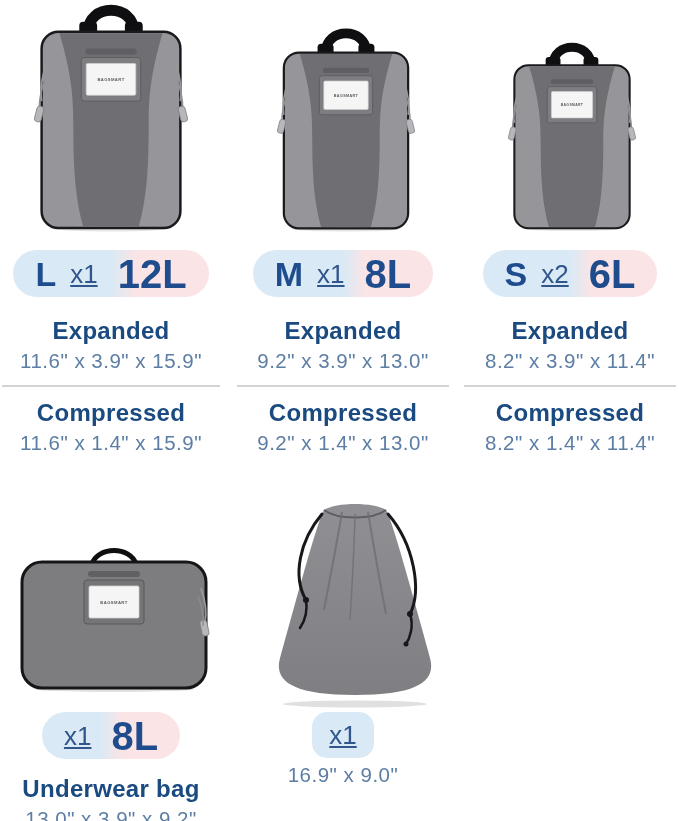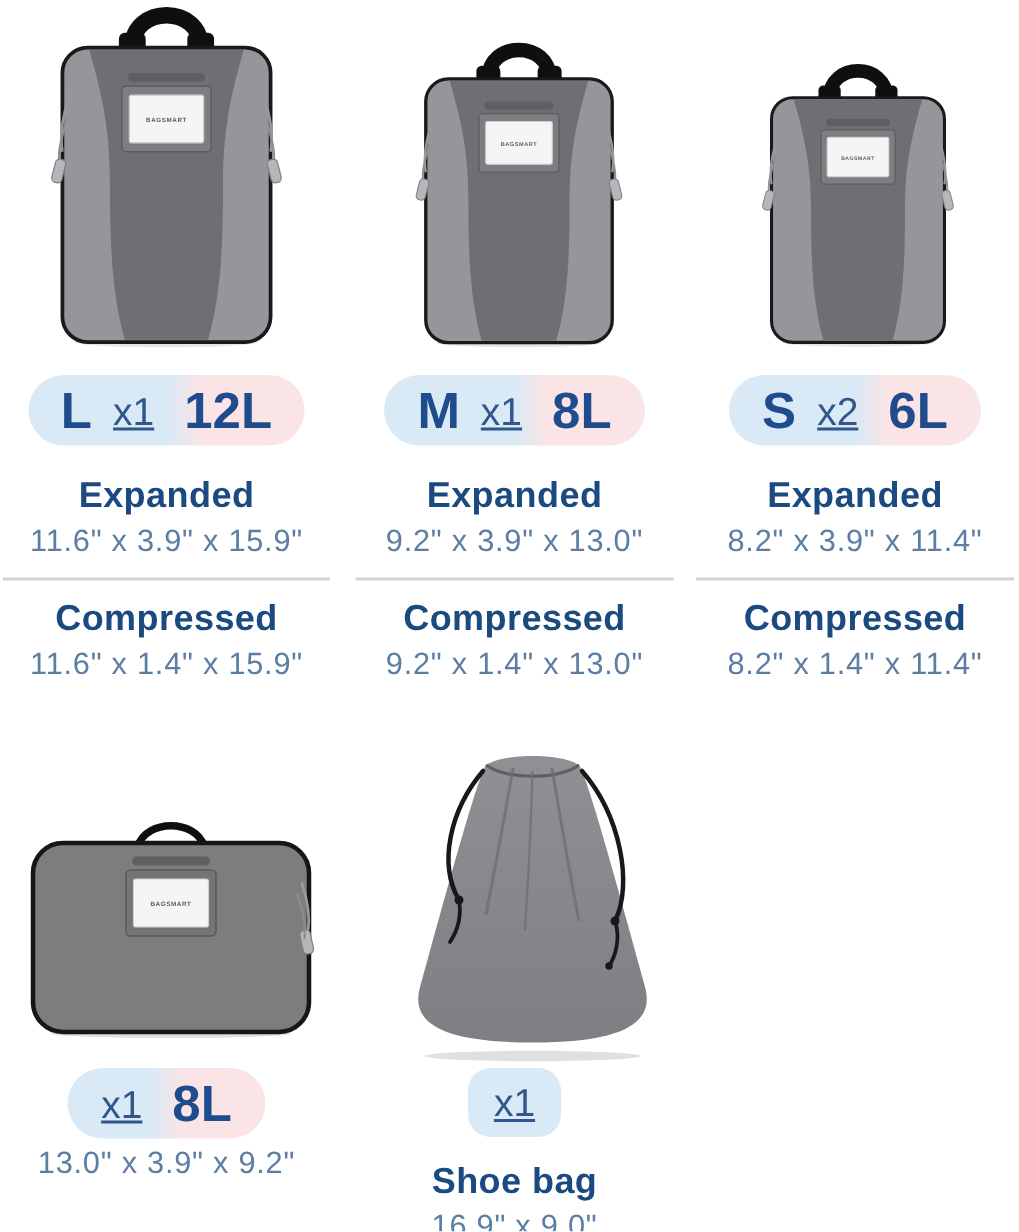--- a/index.html
+++ b/index.html
@@ -18,21 +18,21 @@
     display:flex;align-items:center;height:47px;border-radius:25px;
     padding:0 22px;gap:14px;
     background:linear-gradient(90deg,#d9eaf6 0%,#d9eaf6 50%,#fbe4e5 63%,#fbe4e5 100%);
   }
   .badge-solid{
     display:flex;align-items:center;height:46px;border-radius:15px;
     padding:0 17px;background:#d9eaf6;
   }
   .size-letter{font-size:34px;font-weight:700;color:#1e4c8c;line-height:1;}
   .qty{font-size:26px;font-weight:400;color:#30568c;line-height:1;text-decoration:underline;}
-  .volume{font-size:34px;font-weight:700;color:#1e4c8c;line-height:1;margin-left:6px;}
+  .volume{font-size:40px;font-weight:700;color:#1e4c8c;line-height:1;margin-left:6px;}
   .spec{display:flex;flex-direction:column;align-items:center;width:100%;margin-top:20px;}
   .spec-heading{font-size:24px;font-weight:700;color:#1a4a80;line-height:27px;letter-spacing:0.3px;}
   .spec-dims{font-size:20.5px;font-weight:400;color:#5d7ea4;letter-spacing:0.5px;line-height:25px;margin-top:4px;}
   .divider{width:100%;height:1.5px;background:#d3d3d3;margin:12px 0 12px;}
   .bag-name{font-size:24px;font-weight:700;color:#1a4a80;line-height:27px;margin-top:16px;letter-spacing:0.3px;}
   .hidden-defs{position:absolute;width:0;height:0;overflow:hidden;}
 </style>
 </head>
 <body>
 
@@ -149,24 +149,24 @@
     <circle cx="148" cy="116" r="3" fill="#18181b"></circle>
     <path d="M148,116 C152,128 148,140 144,146" stroke="#18181b" stroke-width="2.5" fill="none" stroke-linecap="round"></path>
     <circle cx="144" cy="146" r="2.5" fill="#18181b"></circle>
   </svg>
 
   <div class="col col-1 bot-col">
     <div class="badge" style="background:linear-gradient(90deg,#d9eaf6 0%,#d9eaf6 42%,#fbe4e5 58%,#fbe4e5 100%);">
       <span class="qty">x1</span>
       <span class="volume">8L</span>
     </div>
+    <div class="bag-name">Underwear bag</div>
     <div class="spec-dims">13.0" x 3.9" x 9.2"</div>
   </div>
 
   <div class="col col-2 bot-col">
     <div class="badge-solid">
       <span class="qty">x1</span>
     </div>
-    <div class="bag-name">Shoe bag</div>
     <div class="spec-dims">16.9" x 9.0"</div>
   </div>
 
 </div>
 
 </body></html>

